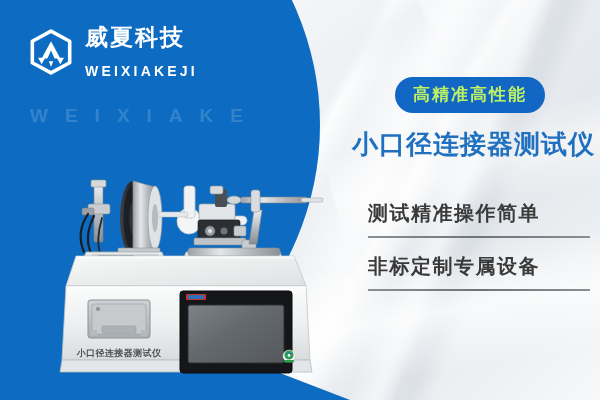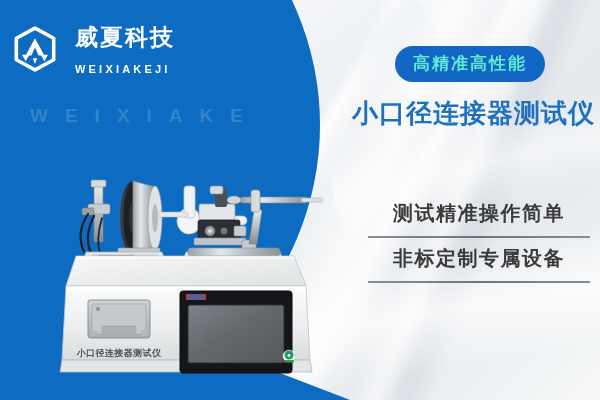--- a/index.html
+++ b/index.html
@@ -52,82 +52,82 @@
     background:#0d6cc2;
   }
   .blue-bottom-tail{
     position:absolute;left:0;bottom:0;width:350px;height:58px;
     background:#0d6cc2;
     clip-path:polygon(0 0, 200px 0, 350px 58px, 0 58px);
   }
 
   
   .logo{
-    position:absolute;left:12px;top:26px;
-    display:flex;gap:17px;
+    position:absolute;left:28px;top:26px;
+    display:flex;align-items:center;gap:11px;
     z-index:6;
   }
   .logo-mark{width:46px;height:46px;display:block;}
   .logo-text{line-height:1;}
   .logo-cn{
     color:#ffffff;font-size:23px;font-weight:bold;letter-spacing:2px;
     font-family:"DejaVu Sans","Liberation Sans",sans-serif;
     display:block;
   }
   .logo-en{
-    color:#ffffff;font-size:11px;font-weight:bold;letter-spacing:3.2px;
+    color:#ffffff;font-size:14px;font-weight:bold;letter-spacing:3.2px;
     display:block;margin-top:15px;
   }
 
   
   .watermark{
     position:absolute;left:30px;top:105px;
     font-size:19px;letter-spacing:17px;font-weight:600;
     color:rgba(255,255,255,.16);
     white-space:nowrap;z-index:5;
     user-select:none;
   }
 
   
   .headline{
     position:absolute;left:352px;top:46px;width:236px;
     z-index:7;text-align:center;
   }
   .badge{
     display:inline-block;
     background:#1266c4;
-    color:#5eead4;
+    color:#bef264;
     font-size:17px;font-weight:bold;letter-spacing:2px;
     padding:6px 18px 7px;
     border-radius:18px;
     font-family:Liberation Serif, serif;
+    margin-top:31px;
   }
   .title{
     margin-top:14px;
     color:#2070c0;
     font-size:26px;font-weight:bold;letter-spacing:1px;
     font-family:"DejaVu Sans","Liberation Sans",sans-serif;
     white-space:nowrap;
   }
 
   .features{
     position:absolute;left:368px;top:200px;width:222px;
     z-index:7;
   }
   .feat{
     padding-bottom:7px;
   }
-  .feat + .feat{margin-top:0;}
+  .feat + .feat{margin-top:8px;}
   .feat-text{
     display:block;
     color:#3a3a3a;
     font-size:20px;font-weight:bold;letter-spacing:1.5px;
     font-family:"DejaVu Sans","Liberation Sans",sans-serif;
     white-space:nowrap;
-    text-align:center;
   }
   .feat-rule{
     display:block;height:2px;margin-top:9px;
     background:linear-gradient(90deg,#8b8f94,#6f7479 50%,#8b8f94);
   }
   .feat:last-child .feat-rule{margin-top:9px;}
 
   
   .machine{
     position:absolute;left:58px;top:160px;width:268px;height:222px;

